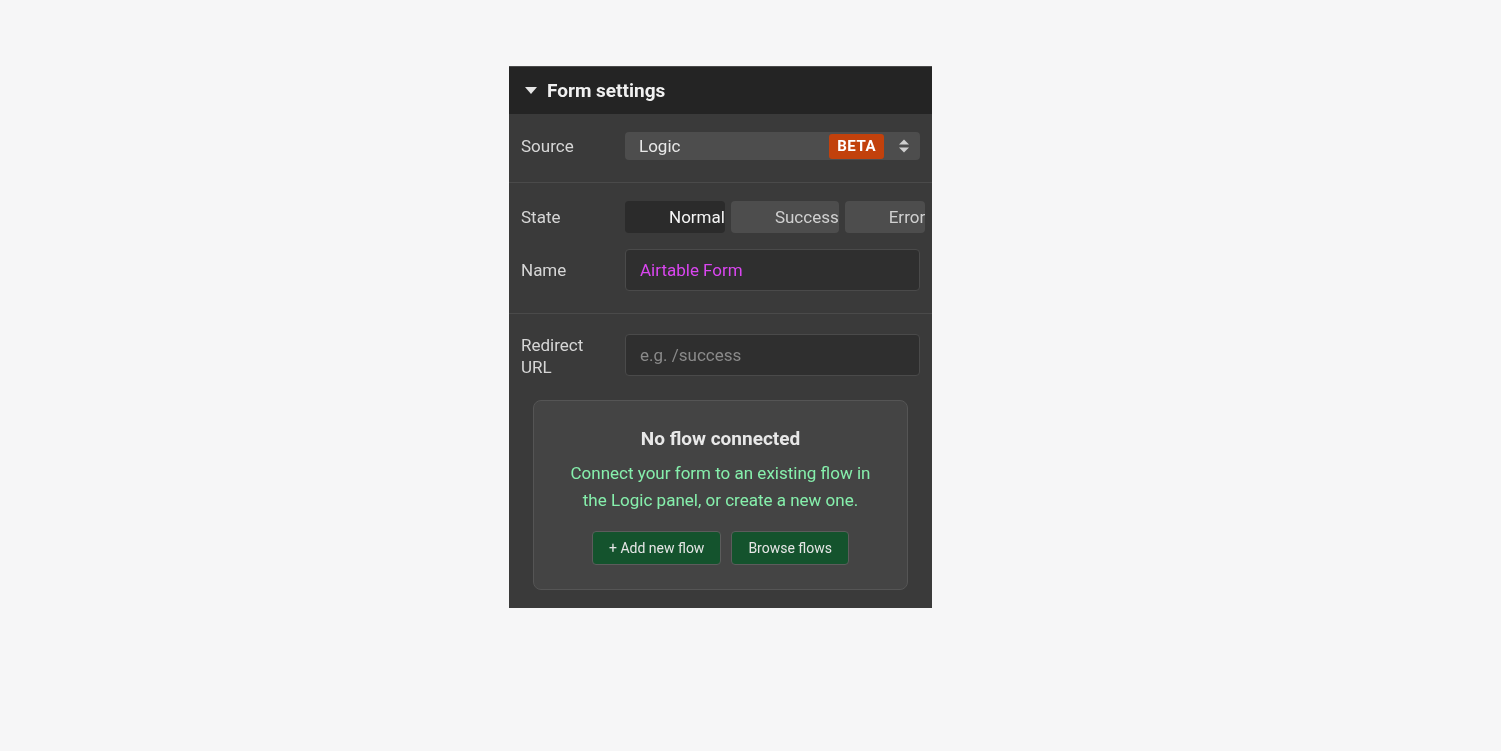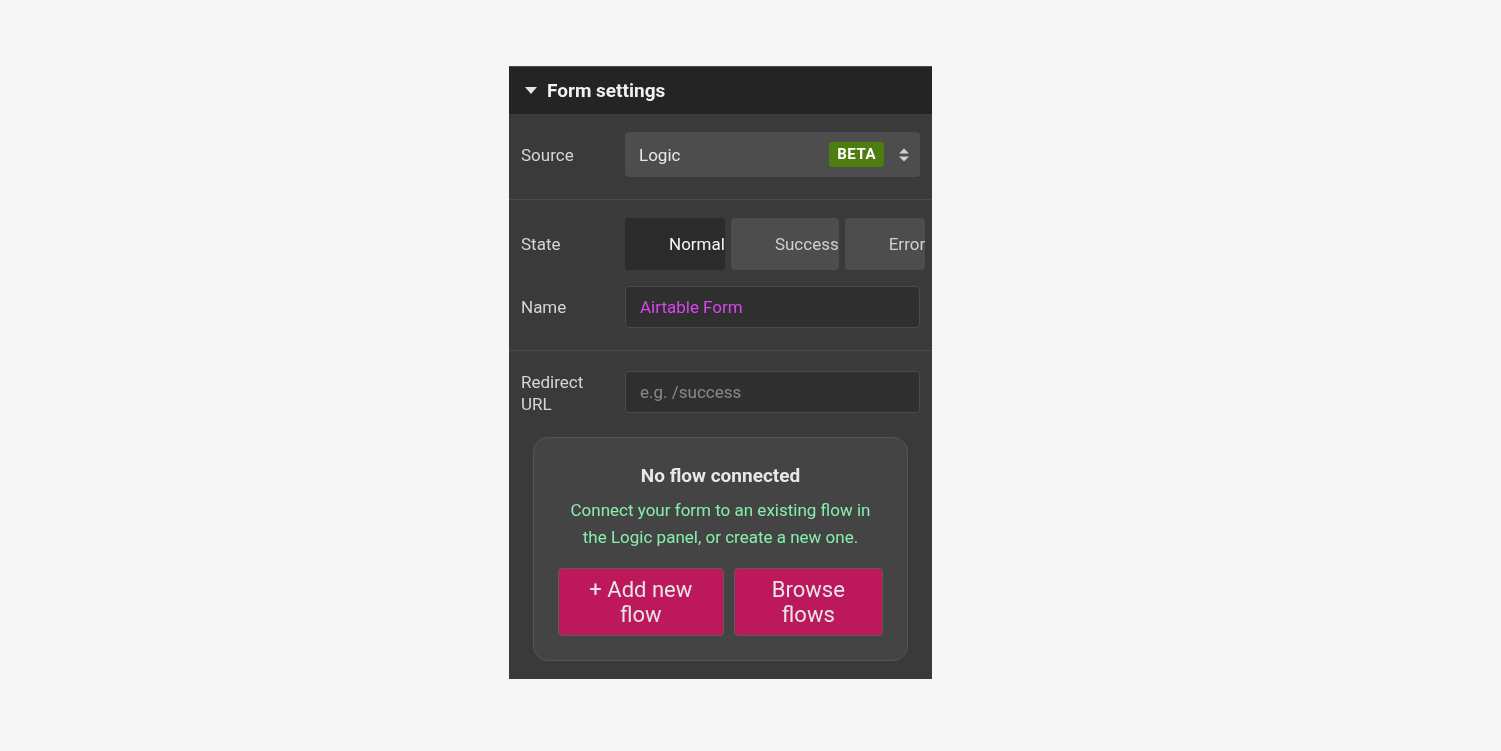--- a/index.html
+++ b/index.html
@@ -54,32 +54,32 @@
     width: 86px;
     flex-shrink: 0;
     color: #d6d6d6;
     font-size: 17px;
   }
   .label-multi { line-height: 1.3; padding-top: 2px; }
   .control { flex: 1; }
   .select {
     background: #4d4d4d;
     border-radius: 4px;
-    height: 45px;
+    height: 28px;
     display: flex;
     align-items: center;
     padding: 0 36px 0 14px;
     position: relative;
     color: #e8e8e8;
     font-size: 17px;
     cursor: pointer;
   }
   .select .badge {
     margin-left: auto;
-    background: #4d7c0f;
+    background: #c2410c;
     color: #fff;
     font-weight: 700;
     font-size: 15px;
     padding: 3px 8px 4px 8px;
     border-radius: 3px;
     letter-spacing: 0.5px;
   }
   .select .dbl-caret {
     position: absolute;
     right: 10px;
@@ -103,21 +103,21 @@
     border-right: 5px solid transparent;
     border-top: 5px solid #cfcfcf;
   }
   .seg {
     display: flex;
     gap: 6px;
     width: 100%;
   }
   .seg button {
     flex: 1;
-    height: 52px;
+    height: 32px;
     border: none;
     border-radius: 4px;
     background: #4d4d4d;
     color: #d0d0d0;
     font-size: 17px;
     cursor: pointer;
     font-family: inherit;
     padding-left: 44px;
   }
   .seg button.active {
@@ -134,21 +134,21 @@
     font-size: 17px;
     padding: 0 14px;
     font-family: inherit;
     outline: none;
   }
   .text-input::placeholder { color: #8a8a8a; }
   .flow-box {
     margin: 14px 12px 0 12px;
     background: #444444;
     border: 1px solid #555;
-    border-radius: 15px;
+    border-radius: 8px;
     padding: 26px 24px 24px 24px;
     text-align: center;
   }
   .flow-box .heading {
     color: #e8e8e8;
     font-weight: 700;
     font-size: 19px;
     margin-bottom: 10px;
   }
   .flow-box .desc {
@@ -156,25 +156,25 @@
     font-size: 17px;
     line-height: 1.55;
     margin-bottom: 18px;
   }
   .flow-actions {
     display: flex;
     justify-content: center;
     gap: 10px;
   }
   .flow-actions button {
-    background: #be185d;
+    background: #14532d;
     border: 1px solid #5c5c5c;
     border-radius: 4px;
     color: #e6e6e6;
-    font-size: 22px;
+    font-size: 14px;
     padding: 8px 16px;
     cursor: pointer;
     font-family: inherit;
   }
 </style>
 </head>
 <body>
 
 <div class="panel">
   <div class="panel-header">

